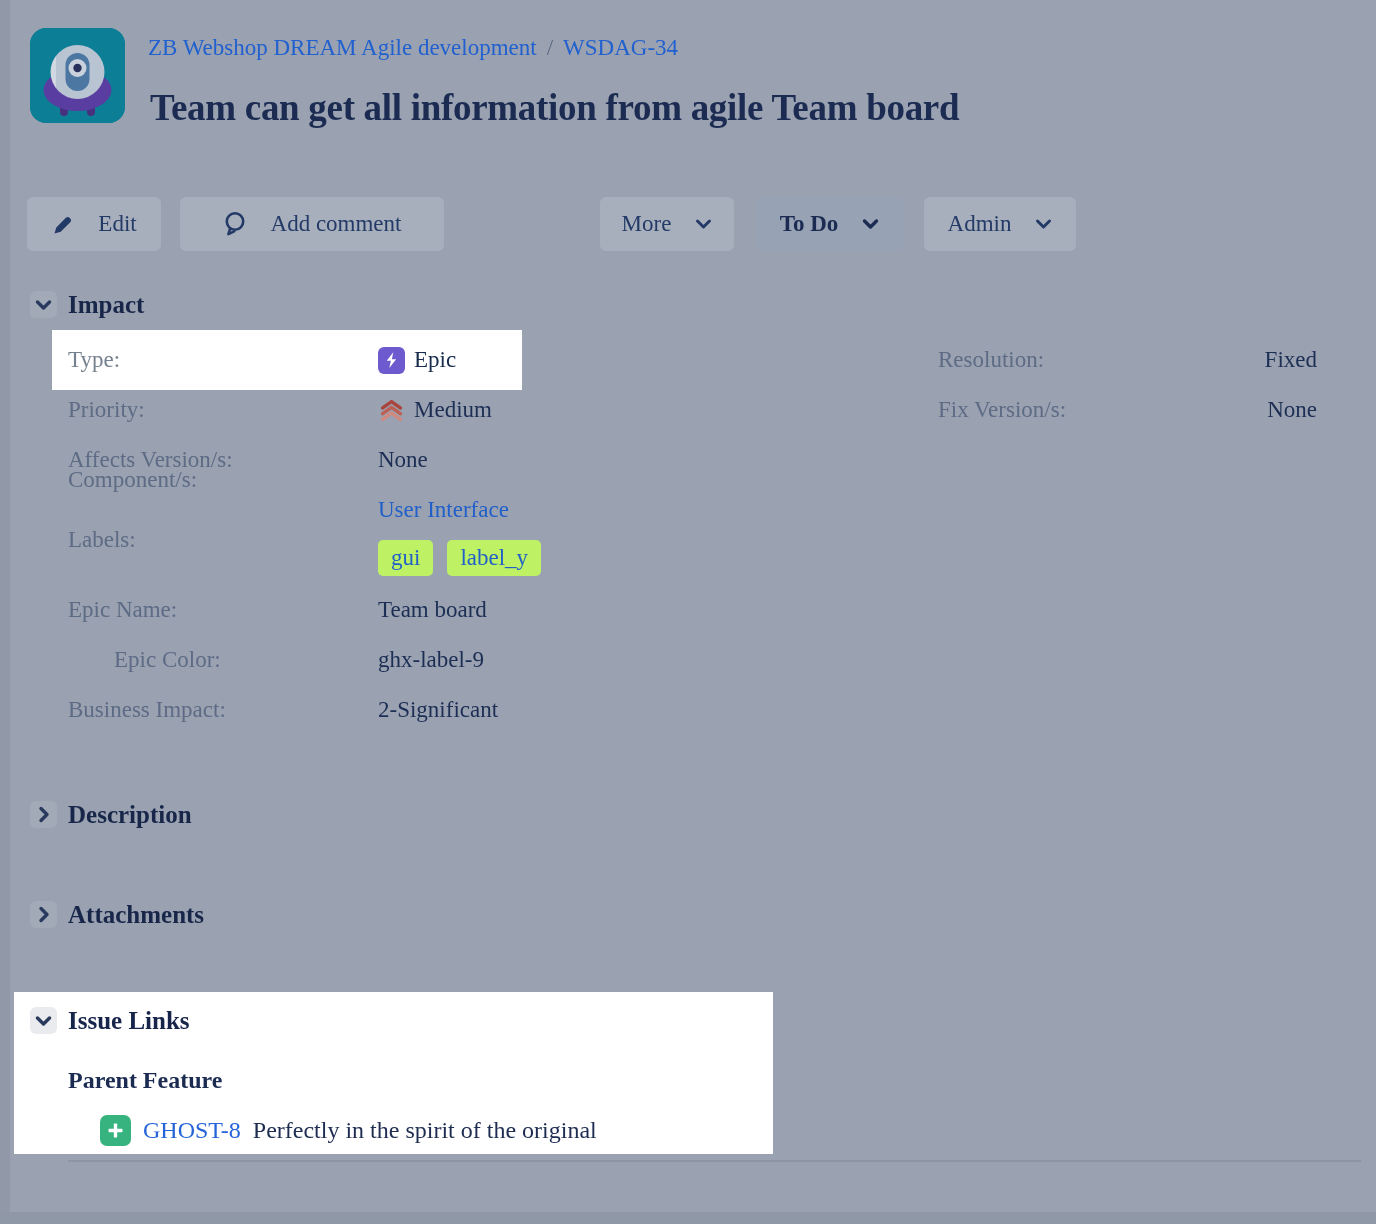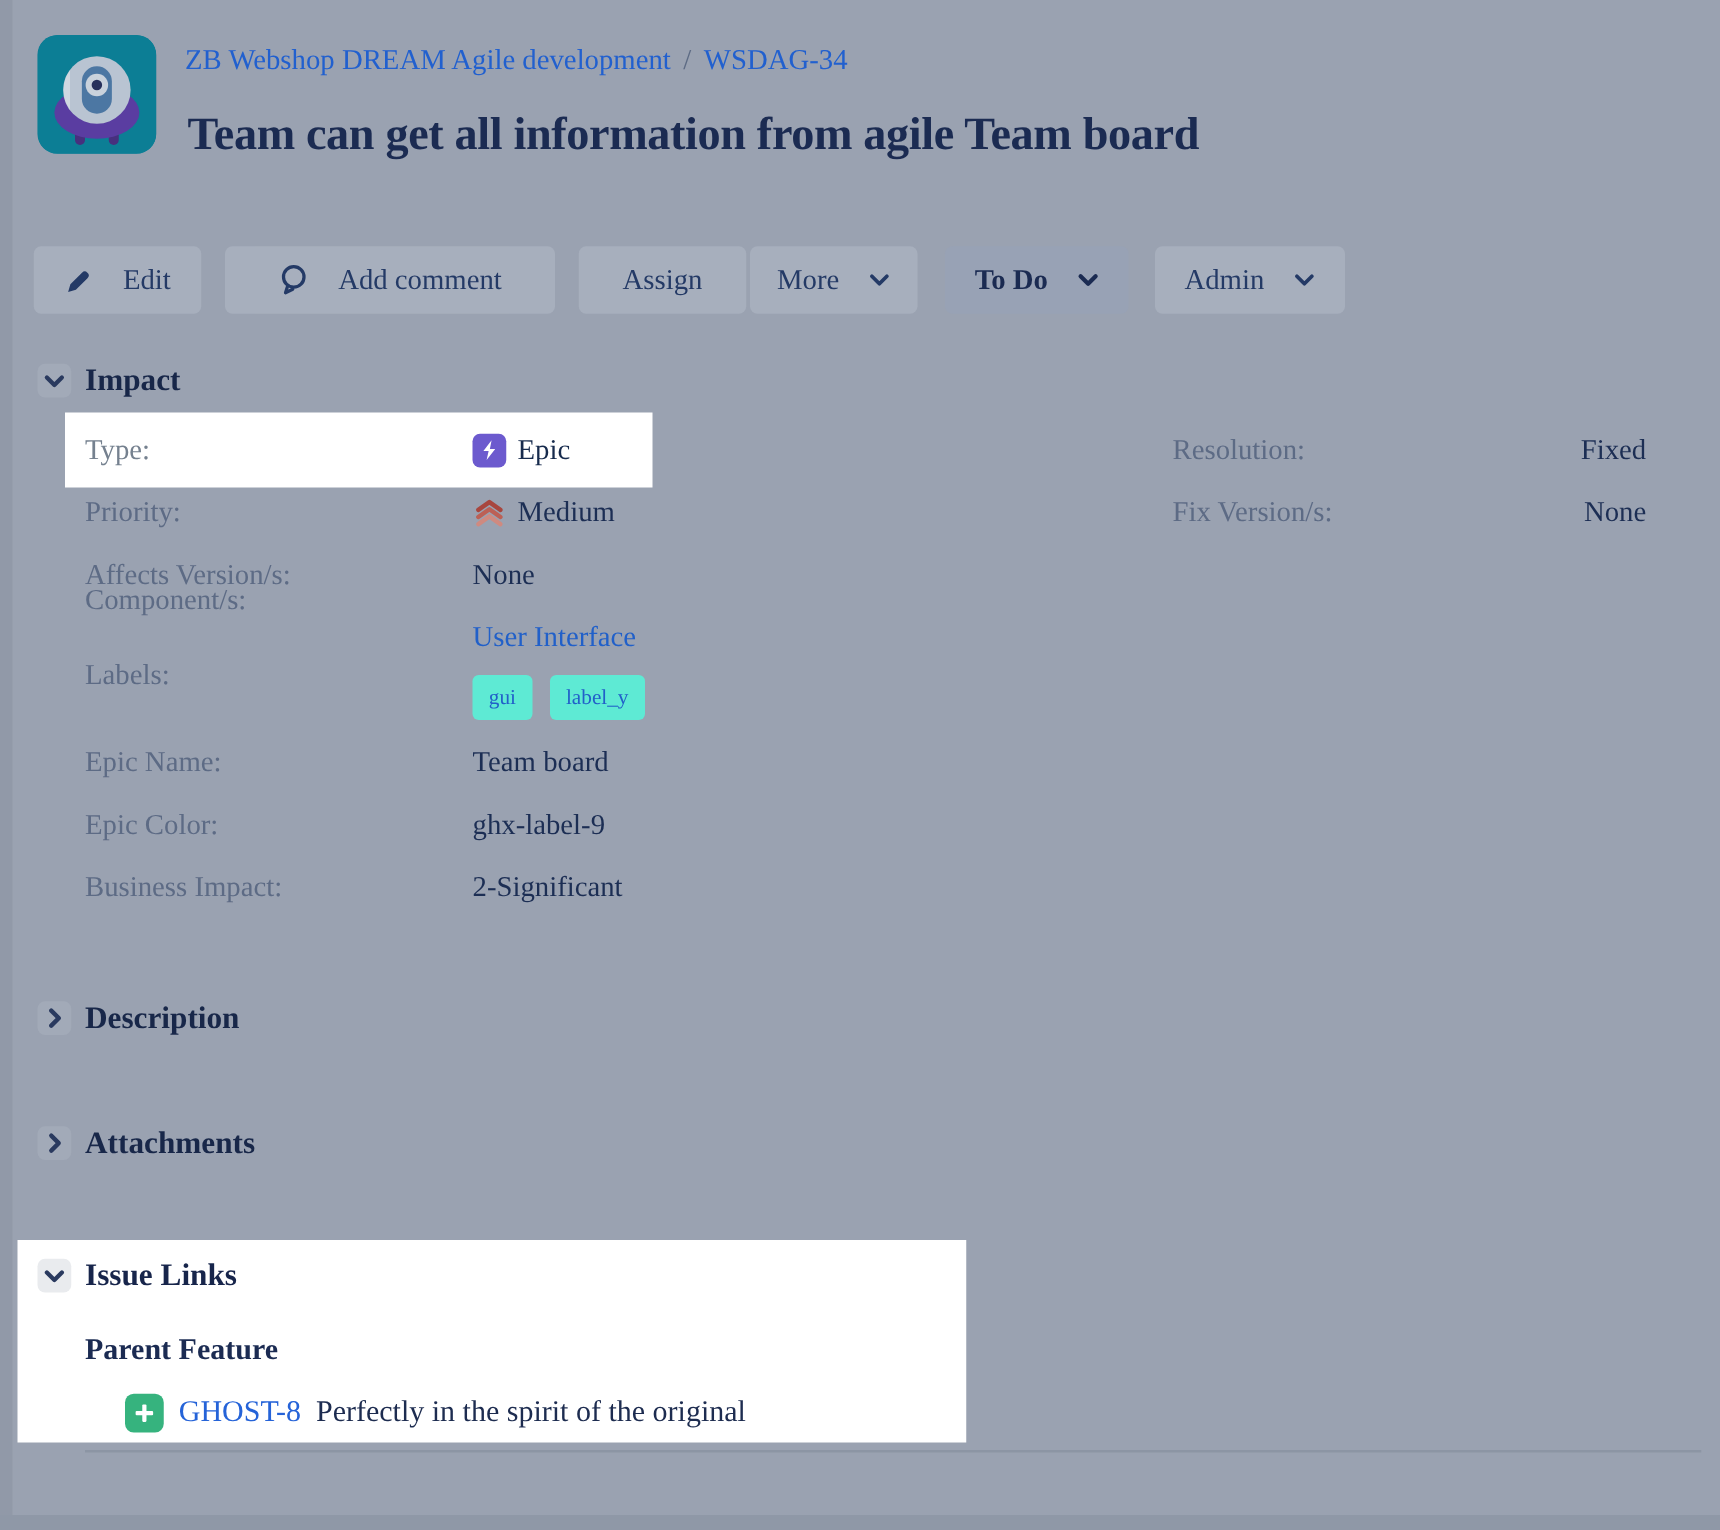--- a/index.html
+++ b/index.html
@@ -37,21 +37,21 @@
   .fvalue{position:absolute;left:378px;height:32px;line-height:32px;font-size:23px;color:#1c2e54;white-space:nowrap;}
   .flabel.on-white{color:#75818f;}
   .fvalue.on-white{color:#172b4d;}
   .fvalue.withicon{display:flex;align-items:center;gap:9px;}
   .fvalue a, .link{color:#2160c9;text-decoration:none;}
   .rlabel{position:absolute;left:938px;height:32px;line-height:32px;font-size:23px;color:#5d6b85;white-space:nowrap;}
   .rvalue{position:absolute;left:1040px;width:277px;text-align:right;height:32px;line-height:32px;font-size:23px;color:#1c2e54;white-space:nowrap;}
 
   .type-icon{width:27px;height:27px;border-radius:6px;background:#6c5ace;display:flex;align-items:center;justify-content:center;}
   .tagrow{position:absolute;left:378px;top:540px;display:flex;gap:14px;}
-  .tag{background:#5eead4;border-radius:5px;padding:3px 13px;font-size:17px;color:#2160c9;height:30px;line-height:30px;cursor:pointer;}
+  .tag{background:#bef264;border-radius:5px;padding:3px 13px;font-size:23px;color:#2160c9;height:30px;line-height:30px;cursor:pointer;}
 
   
   .group-label{position:absolute;left:68px;top:1064px;font-size:24px;font-weight:700;color:#1b2b52;height:32px;line-height:32px;}
   .linkrow{position:absolute;left:100px;top:1113px;height:34px;display:flex;align-items:center;gap:12px;font-size:24px;white-space:nowrap;}
   .plus-icon{width:31px;height:31px;border-radius:7px;background:#36b37e;display:flex;align-items:center;justify-content:center;}
   .linkrow .key{color:#2563d8;text-decoration:none;}
   .linkrow .summary{color:#1d2c50;}
 
   .divider{position:absolute;left:68px;top:1160px;width:1293px;height:2px;background:#8c95a4;}
 </style>
@@ -91,23 +91,20 @@
   </div>
 
   <div class="btn" style="left:180px;width:264px;">
     <svg width="24" height="26" viewBox="0 0 24 26">
       <circle cx="12" cy="10.5" r="8.2" fill="none" stroke="#243a66" stroke-width="2.6"></circle>
       <path d="M7.2 17.5 L5.4 23.2 L11.2 20.4" fill="none" stroke="#243a66" stroke-width="2.6" stroke-linecap="round" stroke-linejoin="round"></path>
     </svg>
     <span>Add comment</span>
   </div>
 
-  <div class="btn" style="left:463px;width:134px;">
-    <span>Assign</span>
-  </div>
 
   <div class="btn" style="left:600px;width:134px;">
     <span>More</span>
     <svg width="17" height="12" viewBox="0 0 17 12">
       <path d="M2.5 3 L8.5 9 L14.5 3" fill="none" stroke="#243a66" stroke-width="3" stroke-linecap="round" stroke-linejoin="round"></path>
     </svg>
   </div>
 
   <div class="btn btn-status" style="left:756px;width:147px;">
     <span>To Do</span>
@@ -160,21 +157,21 @@
 
   <div class="flabel" style="top:524px;">Labels:</div>
   <div class="tagrow">
     <span class="tag">gui</span>
     <span class="tag">label_y</span>
   </div>
 
   <div class="flabel" style="top:594px;">Epic Name:</div>
   <div class="fvalue" style="top:594px;">Team board</div>
 
-  <div class="flabel" style="top:644px;">Epic Color:</div>
+  <div class="flabel" style="top:644px;margin-left:46px;">Epic Color:</div>
   <div class="fvalue" style="top:644px;">ghx-label-9</div>
 
   <div class="flabel" style="top:694px;">Business Impact:</div>
   <div class="fvalue" style="top:694px;">2-Significant</div>
 
   <div class="rlabel" style="top:344px;">Resolution:</div>
   <div class="rvalue" style="top:344px;">Fixed</div>
   <div class="rlabel" style="top:394px;">Fix Version/s:</div>
   <div class="rvalue" style="top:394px;">None</div>
 

